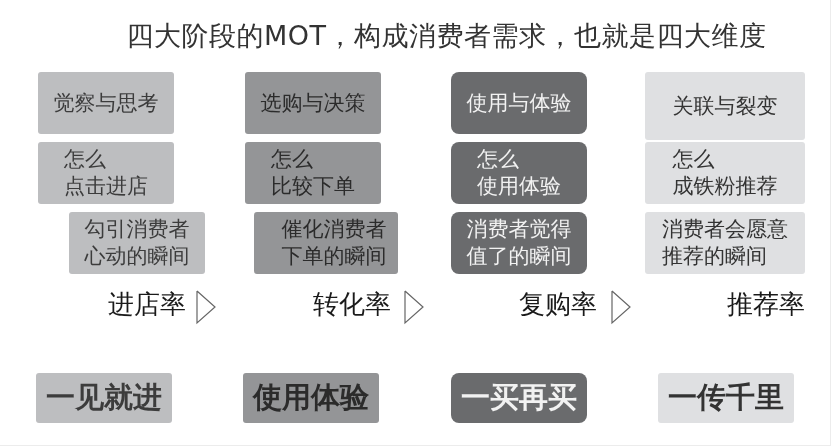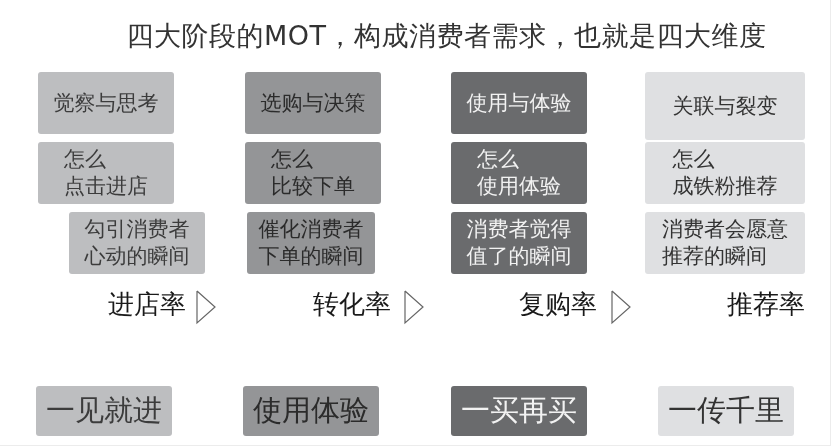--- a/index.html
+++ b/index.html
@@ -4,25 +4,25 @@
 <style>
   html, body { margin:0; padding:0; }
   body { width:831px; height:446px; background:#ffffff; position:relative; overflow:hidden;
          font-family: "DejaVu Sans", "Liberation Sans", sans-serif; }
   .title { position:absolute; left:0; top:18px; width:831px; text-align:center;
            font-size:27px; color:#333; letter-spacing:0.5px;padding-left:31px; }
   .box { position:absolute; border-radius:3px; display:flex; align-items:center; justify-content:center;
          text-align:left; font-size:21px; line-height:27px; white-space:pre-line; }
   .label { position:absolute; font-size:26px; color:#1a1a1a; text-align:right; width:160px; top:287px; }
   .arrow { position:absolute; top:289px; }
-  .btn { position:absolute; top:386px; height:50px; border-radius:3px; display:flex; align-items:center;
-         justify-content:center; font-size:29px; }
+  .btn { position:absolute; top:373px; height:50px; border-radius:3px; display:flex; align-items:center;
+         justify-content:center; font-size:29px;font-weight:bold; }
   .c1 { background:#bdbec0; color:#3c3c3c; }
   .c2 { background:#949597; color:#2b2b2b; }
-  .c3 { background:#6a6b6d; color:#f2f2f2; }
+  .c3 { background:#6a6b6d; color:#f2f2f2;border-radius:8px; }
   .c4 { background:#dfe0e2; color:#333; }
   .rightline { position:absolute; right:0; top:0; width:1px; height:446px; background:#ececec; }
   .bottomline { position:absolute; left:0; bottom:0; width:831px; height:1px; background:#ececec; }
 </style>
 </head>
 <body>
 
 <div class="title">四大阶段的MOT，构成消费者需求，也就是四大维度</div>
 
 <div class="box c1" style="left:38px;top:72px;width:136px;height:62px;">觉察与思考</div>
@@ -33,21 +33,21 @@
 <div class="label" style="left:26px;">进店率</div>
 <div class="btn c1" style="left:36px;width:136px;">一见就进</div>
 
 <svg class="arrow" style="left:195px;" width="22" height="36" viewBox="0 0 22 36">
   <polyline points="2,2 20,18 2,34 2,2" fill="none" stroke="#666" stroke-width="1.2"></polyline>
 </svg>
 
 <div class="box c2" style="left:245px;top:72px;width:136px;height:62px;">选购与决策</div>
 <div class="box c2" style="left:245px;top:142px;width:136px;height:62px;">怎么
 比较下单</div>
-<div class="box c2" style="left:247px;top:212px;width:128px;height:62px;">催化消费者
+<div class="box c2" style="left:254px;top:212px;width:128px;height:62px;padding-left:16px;">催化消费者
 下单的瞬间</div>
 <div class="label" style="left:231px;">转化率</div>
 <div class="btn c2" style="left:243px;width:136px;">使用体验</div>
 
 <svg class="arrow" style="left:403px;" width="22" height="36" viewBox="0 0 22 36">
   <polyline points="2,2 20,18 2,34 2,2" fill="none" stroke="#666" stroke-width="1.2"></polyline>
 </svg>
 
 <div class="box c3" style="left:451px;top:72px;width:136px;height:62px;">使用与体验</div>
 <div class="box c3" style="left:451px;top:142px;width:136px;height:62px;">怎么

